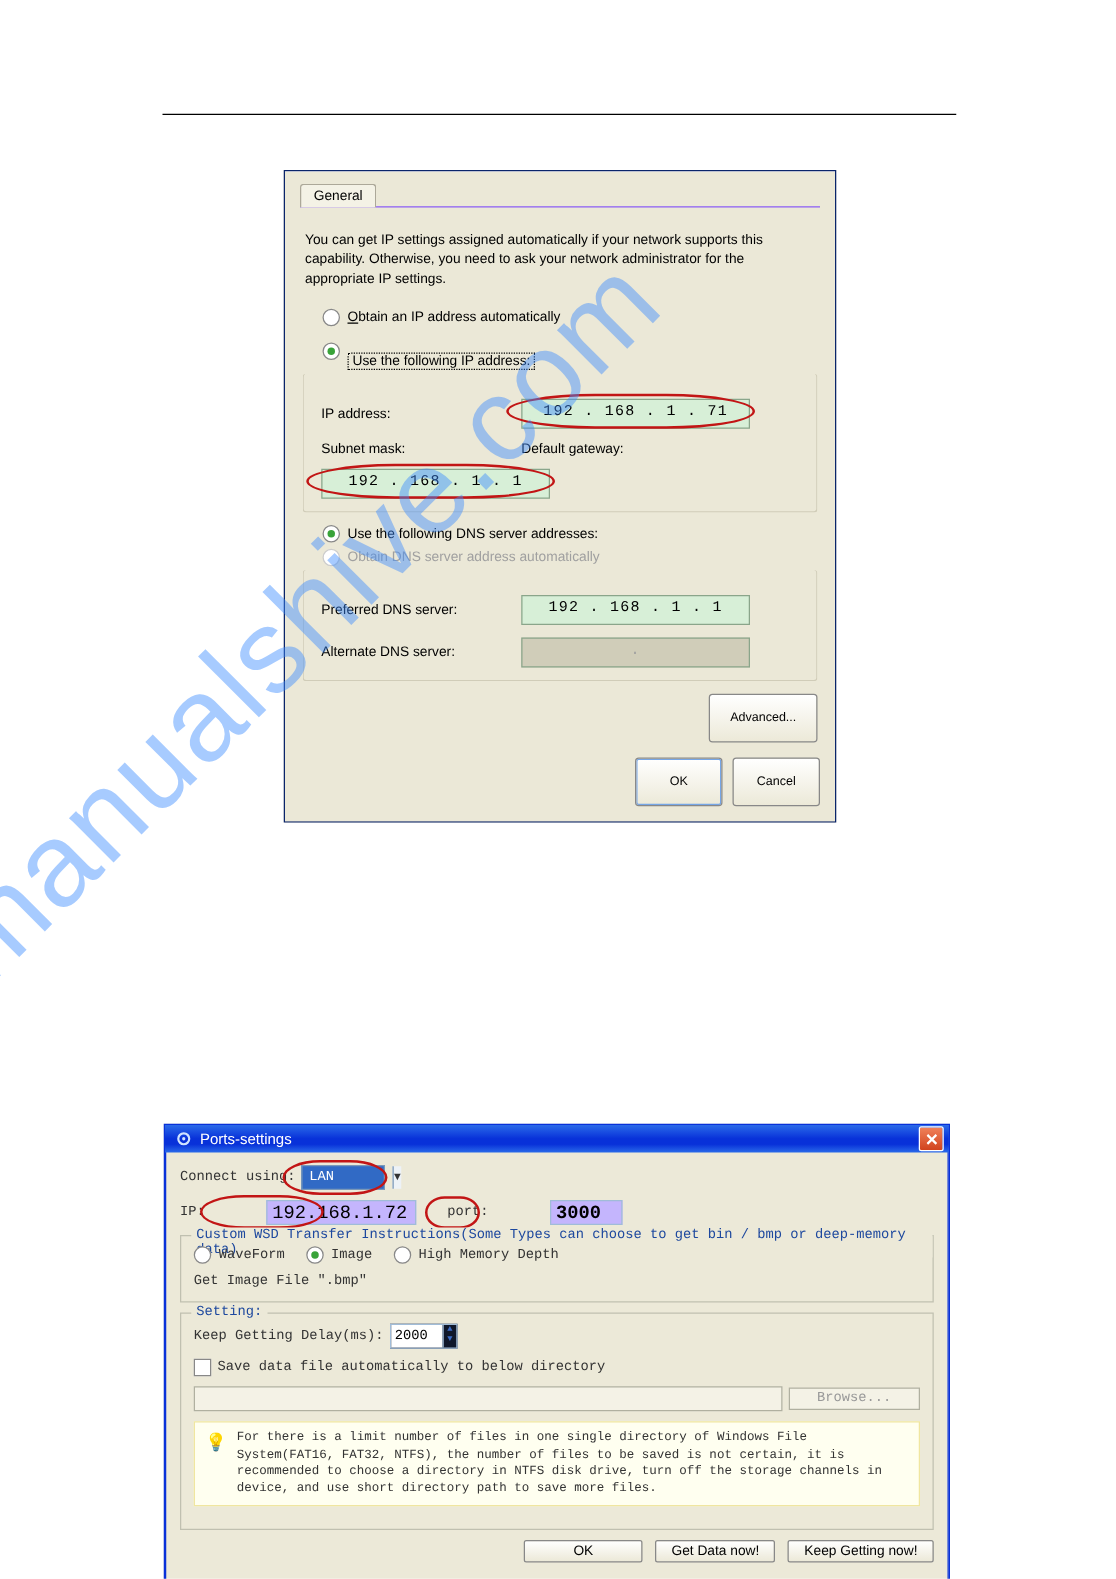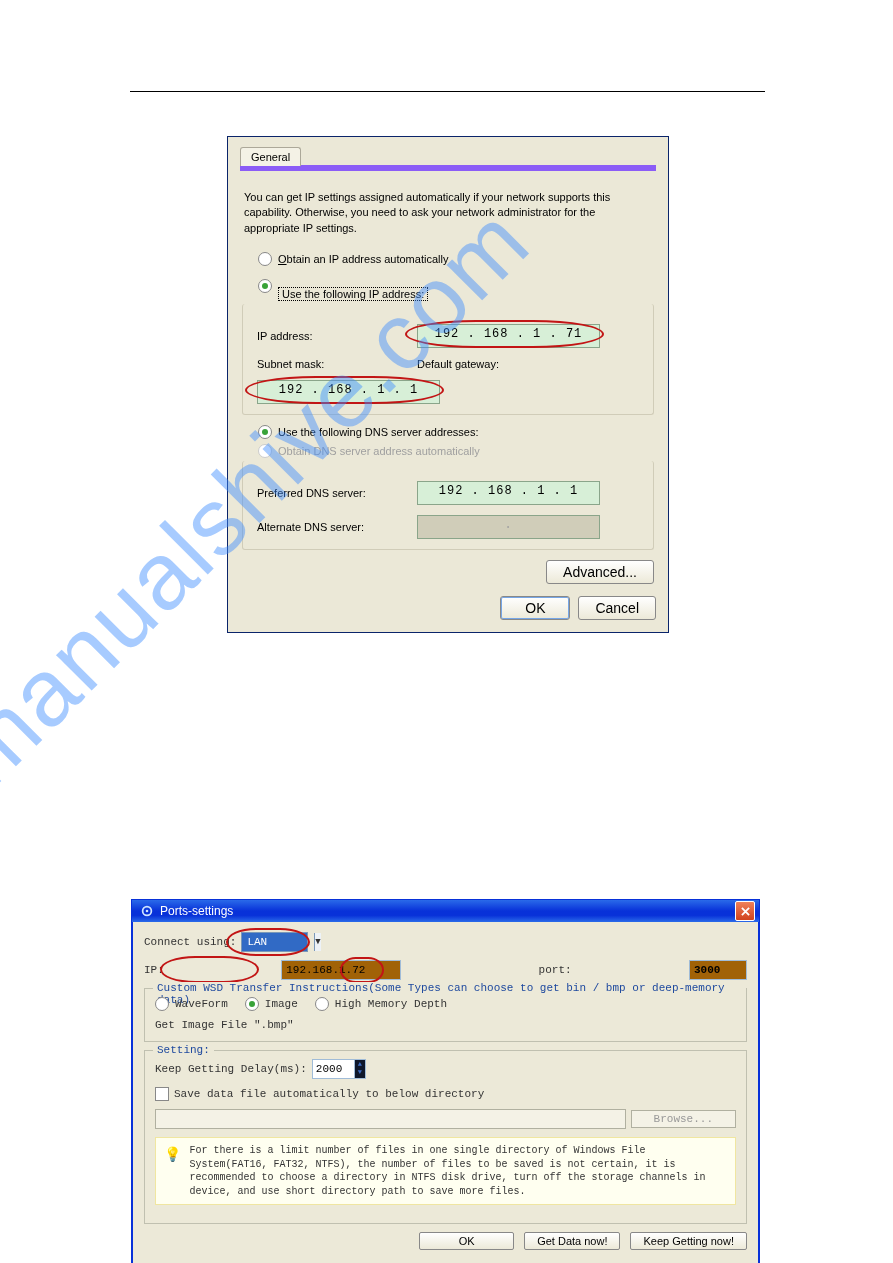--- a/index.html
+++ b/index.html
@@ -70,21 +70,21 @@
     border: 1px solid rgba(255,255,255,0.5);
   }
   .help-btn { background: linear-gradient(to bottom,#4b8df8,#0f5bd6); }
   .close-btn { background: linear-gradient(to bottom,#f0815a,#d1431e); }
   .xp-body {
     padding: 10px 12px 12px 12px;
     background: #ebe8d7;
   }
   .tab-strip {
     display: flex;
-    border-bottom: 6px solid #8b5cf6;
+    border-bottom: 1px solid #8b5cf6;
     margin-bottom: 19px;
   }
   .tab {
     padding: 3px 10px;
     background: #f4f2e6;
     border: 1px solid #aca899;
     border-bottom: none;
     border-radius: 3px 3px 0 0;
     margin-bottom: -1px;
     font-size: 11px;
@@ -151,22 +151,22 @@
   }
   .dotted-focus {
     border: 1px dotted #000;
     padding: 0 3px;
     margin-top: 16px;
   }
   .btn-xp {
     background: linear-gradient(to bottom, #fff, #ece9d8);
     border: 1px solid #888;
     border-radius: 3px;
-    padding: 3px 16px;
-    font-size: 14px;
+    padding: 13px 16px;
+    font-size: 10px;
     min-width: 70px;
     text-align: center;
   }
   .btn-xp:focus, .btn-xp.default {
      box-shadow: 0 0 0 1px #76a6e6 inset;
   }
   .btn-row-right { display: flex; justify-content: flex-end; gap: 8px; margin-top: 12px; }
   .btn-advanced-wrap { display: flex; justify-content: flex-end; margin: 6px 2px 0 2px; }
 
   
@@ -226,25 +226,26 @@
   .dropdown .dd-arrow {
     background: #edf2f7;
     color: #333;
     border-left: 1px solid #7a98b8;
     width: 16px; height: 100%;
     display: flex; align-items: center; justify-content: center;
     font-size: 9px;
   }
   .xpinput {
     border: 1px solid #a0bcd8;
-    background: #a16207;
+    background: #c4b5fd;
     padding: 1px 4px;
     height: 16px;
     font-family: "SimSun","Courier New",monospace;
-    font-size: 11px;
+    font-size: 15px;
+    margin-left: 44px;
   }
   .p-fieldset {
     border: 1px solid #c0c0b0;
     padding: 8px 10px 10px 10px;
     margin-bottom: 8px;
     position: relative;
   }
   .p-fieldset .legend {
     position: absolute;
     top: -7px;
@@ -415,21 +416,21 @@
   </div>
   <div class="ports-body">
     <div class="p-row" style="position:relative;">
       <span>Connect using:</span>
       <div class="dropdown">
         <span>LAN</span>
         <span class="dd-arrow">▼</span>
       </div>
       <div class="red-oval" style="left:82px;top:-4px;width:80px;height:24px;"></div>
     </div>
-    <div class="p-row" style="position:relative;justify-content:space-between;">
+    <div class="p-row" style="position:relative;">
       <span>IP:</span>
       <input class="xpinput" style="width: 110px;" value="192.168.1.72">
       <div class="red-oval" style="left:16px;top:-4px;width:95px;height:23px;"></div>
       <span style="margin-left:20px">port:</span>
       <input class="xpinput" style="width: 48px; font-weight: bold;" value="3000">
       <div class="red-oval" style="left:196px;top:-3px;width:40px;height:22px;"></div>
     </div>
 
     <div class="p-fieldset">
       <span class="legend">Custom WSD Transfer Instructions(Some Types can choose to get bin / bmp or deep-memory data)</span>

